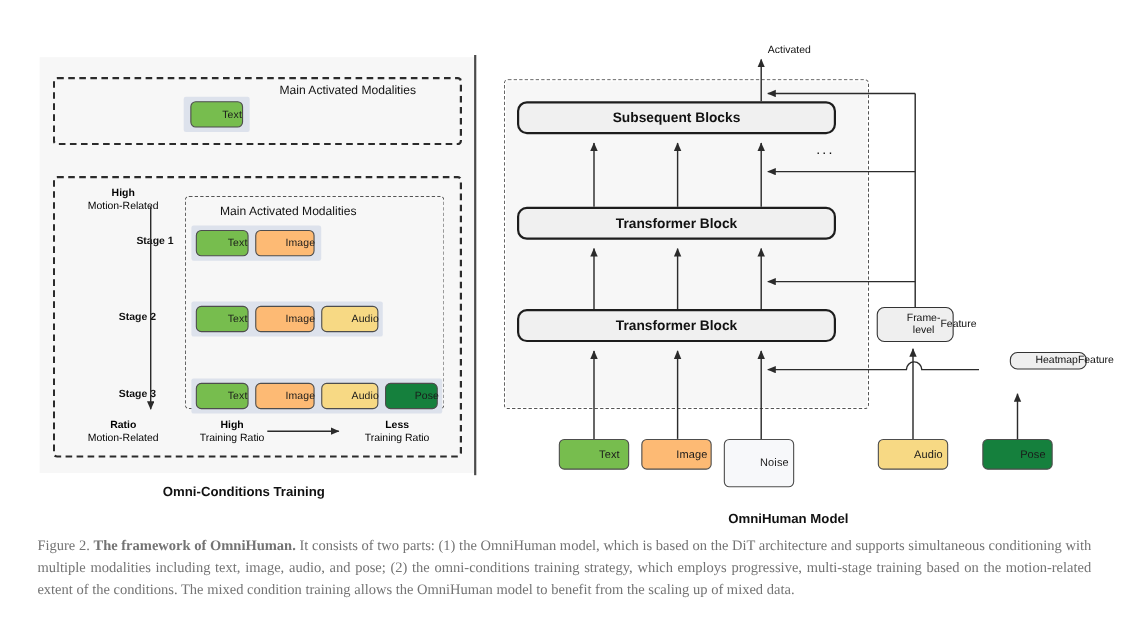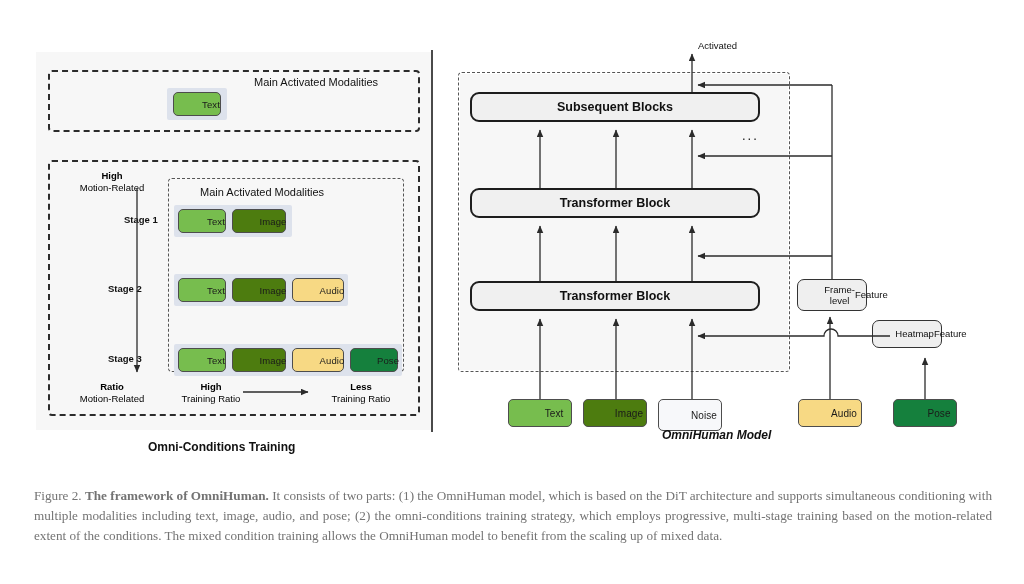--- a/index.html
+++ b/index.html
@@ -15,21 +15,21 @@
 
   
   .dashed{position:absolute;border:2px dashed #2b2b2b;border-radius:4px;box-sizing:border-box;}
   .dashed.thin{border-width:1.6px;border-color:#555;}
 
   
   .chip{position:absolute;box-sizing:border-box;border-radius:5px;border:1.2px solid #4d4d4d;
         display:flex;align-items:center;justify-content:center;font-size:9.5px;color:#1a1a1a;
         letter-spacing:.1px;padding-left:28px;}
   .chip.text{background:#77bd4e;}
-  .chip.image{background:#4d7c0f;}
+  .chip.image{background:#fdba74;}
   .chip.audio{background:#f7d984;}
   .chip.pose{background:#15803d;}
   .chip.noise{background:#f7f8fa;}
 
   
   .band{position:absolute;background:#dde2ec;border-radius:2px;}
 
   
   .lbl{position:absolute;white-space:nowrap;font-size:9.5px;color:#111;line-height:1.25;}
   .lbl.b{font-weight:bold;}
@@ -126,33 +126,33 @@
   <div class="tblock" style="left:470px;top:188px;width:290px;height:30px;">Transformer Block</div>
   <div class="tblock" style="left:470px;top:281px;width:290px;height:30px;">Transformer Block</div>
 
   <div class="dots" style="left:742px;top:128px;">...</div>
 
   <div class="fbox" style="left:797px;top:279px;width:70px;height:32px;">
     <span>Frame-level</span>
       <br>
     <span>Feature</span>
   </div>
-  <div class="fbox" style="left:872px;top:320px;width:70px;height:28px;">
+  <div class="fbox" style="left:918px;top:320px;width:70px;height:16px;">
     <span>Heatmap</span>
       <br>
     <span>Feature</span>
   </div>
 
   <div class="chip text" style="left:508px;top:399px;width:64px;height:28px;font-size:10px;">Text</div>
   <div class="chip image" style="left:583px;top:399px;width:64px;height:28px;font-size:10px;">Image</div>
-  <div class="chip noise" style="left:658px;top:399px;width:64px;height:32px;font-size:10px;">Noise</div>
+  <div class="chip noise" style="left:658px;top:399px;width:64px;height:44px;font-size:10px;">Noise</div>
   <div class="chip audio" style="left:798px;top:399px;width:64px;height:28px;font-size:10px;">Audio</div>
   <div class="chip pose" style="left:893px;top:399px;width:64px;height:28px;font-size:10px;">Pose</div>
 
-  <div class="lbl panelcaption" style="left:662px;top:428px;font-style:italic;">OmniHuman Model</div>
+  <div class="lbl panelcaption" style="left:662px;top:464px;">OmniHuman Model</div>
 
   <svg class="wires" viewBox="0 0 1024 470">
     <defs>
       <marker id="ah" markerWidth="7" markerHeight="7" refX="5.6" refY="2.6" orient="auto">
         <path d="M0,0 L6,2.6 L0,5.2 z" fill="#2b2b2b"></path>
       </marker>
     </defs>
     <g stroke="#2b2b2b" stroke-width="1.3" fill="none">
 
       <line x1="137" y1="188" x2="137" y2="372" marker-end="url(#ah)"></line>

